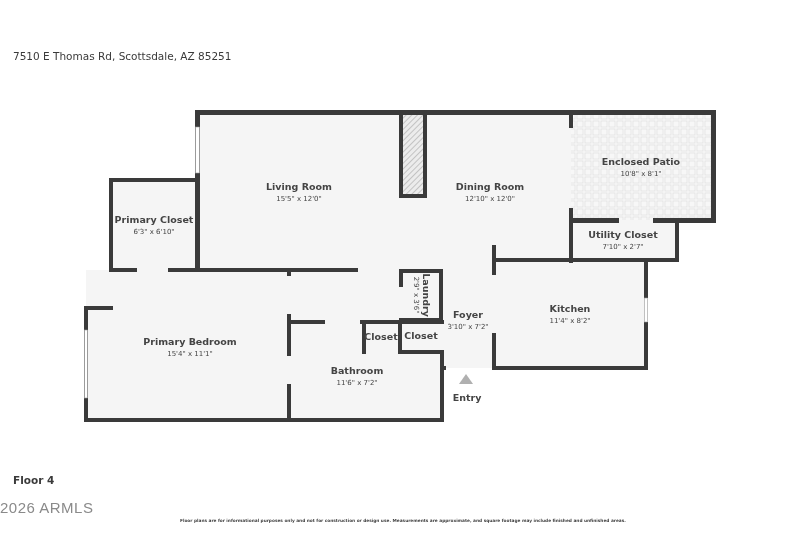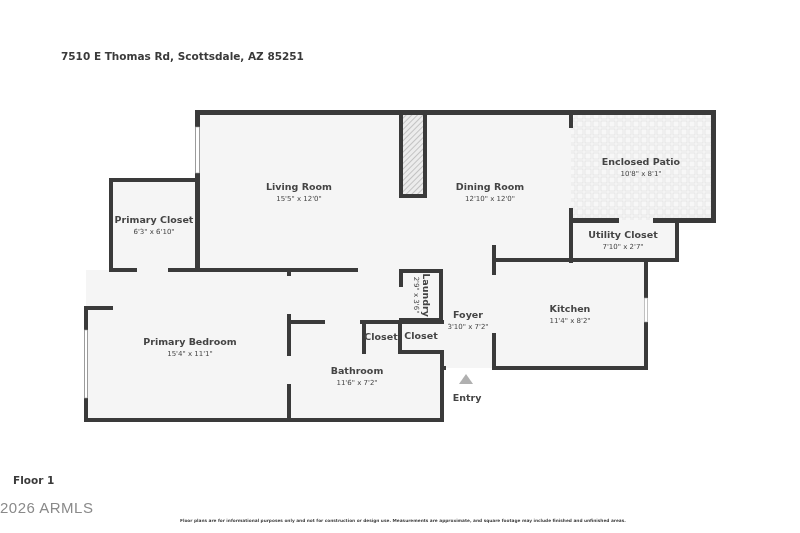--- a/index.html
+++ b/index.html
@@ -1,17 +1,17 @@
 <!DOCTYPE html>
 <html><head>
 <meta charset="utf-8">
 <style>
   html, body { margin: 0; padding: 0; background: #ffffff; }
   body { width: 800px; height: 533px; position: relative; overflow: hidden; font-family: "DejaVu Sans", sans-serif; }
-  .address { position: absolute; left: 13px; top: 50px; font-size: 10.5px; font-weight: bold; color: #3a3a3a; margin-left: 48px; }
+  .address { position: absolute; left: 13px; top: 50px; font-size: 10.5px; font-weight: normal; color: #3a3a3a; }
   .floor-label { position: absolute; left: 13px; top: 474px; font-size: 10.5px; font-weight: bold; color: #3a3a3a; }
   .copyright { position: absolute; left: 0px; top: 499px; font-size: 15px; color: #8a8a8a; font-family: "Liberation Sans", sans-serif; letter-spacing: 0.5px; text-align: right; }
   .disclaimer { position: absolute; left: 180px; top: 518px; width: 440px; font-size: 4.3px; color: #444; white-space: nowrap; font-weight: bold; }
   svg { position: absolute; left: 0; top: 0; }
   .room-name { font-family: "DejaVu Sans", sans-serif; font-size: 9.5px; font-weight: bold; fill: #444; text-anchor: middle; }
   .room-dim { font-family: "DejaVu Sans", sans-serif; font-size: 7px; fill: #444; text-anchor: middle; }
   .wall { fill: #3a3a3a; }
 </style>
 </head>
 <body>
@@ -150,15 +150,15 @@
   <g>
     <text class="room-name" x="421" y="339">Closet</text>
   </g>
   <g>
     <text class="room-name" x="357" y="374">Bathroom</text>
     <text class="room-dim" x="357" y="385">11'6" x 7'2"</text>
   </g>
   <text class="room-name" x="467" y="401">Entry</text>
 </svg>
 
-<div class="floor-label">Floor 1</div>
+<div class="floor-label">Floor 4</div>
 <div class="copyright">2026 ARMLS</div>
 <div class="disclaimer">Floor plans are for informational purposes only and not for construction or design use. Measurements are approximate, and square footage may include finished and unfinished areas.</div>
 
 </body></html>

